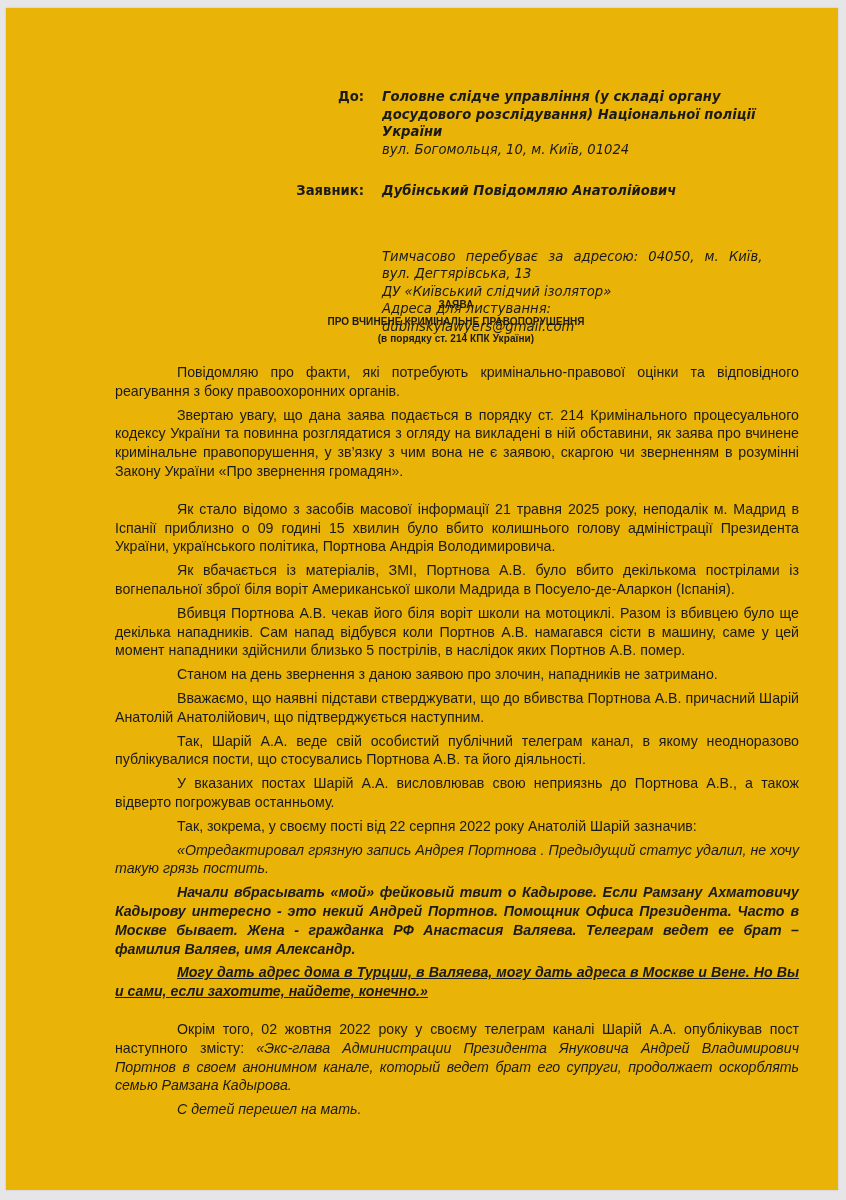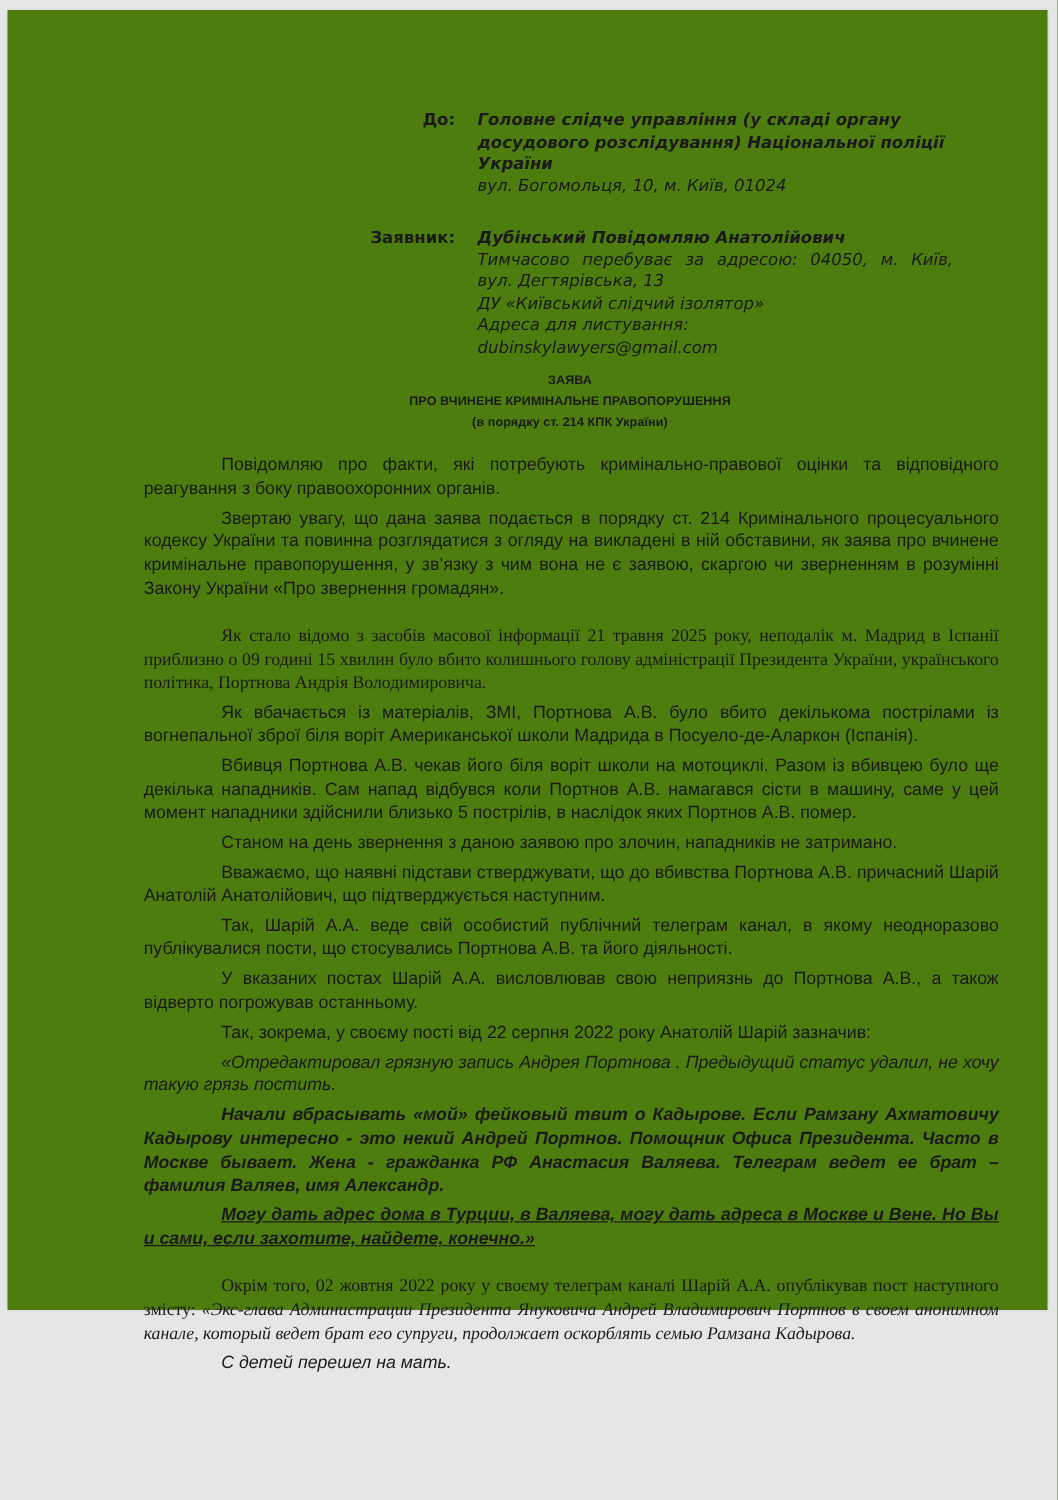--- a/index.html
+++ b/index.html
@@ -1,29 +1,29 @@
 <!DOCTYPE html>
 <html><head>
 <meta charset="utf-8">
 <style>
   html, body { margin:0; padding:0; }
   body { width:846px; height:1200px; background:#e6e6e8; position:relative; overflow:hidden;
          font-family:"DejaVu Sans", sans-serif; color:#1a1a1a; }
-  .page { position:absolute; left:6px; top:8px; width:832px; height:1040px; background:#4d7c0f;
+  .page { position:absolute; left:6px; top:8px; width:832px; height:1182px; background:#eab308;
           box-shadow: 0 0 2px rgba(0,0,0,0.15); }
   .hdr { position:absolute; left:0; width:832px; font-size:13.2px; line-height:17.5px; }
   .hdr .lbl { position:absolute; text-align:right; font-weight:bold; width:120px; }
   .hdr .val { position:absolute; left:376px; width:430px;font-style:italic; }
   .hdr .b { font-weight:bold; }
   .title { position:absolute; left:100px; width:700px; top:288px; text-align:center;
            font-family:"Liberation Sans", sans-serif; font-weight:bold; font-size:10px; line-height:17px; letter-spacing:0.1px; }
   .body { position:absolute; left:104px; width:694px; top:350px;
           font-family:"Liberation Sans", sans-serif; font-size:14.2px; line-height:18.8px; }
   .body p { margin:5px; text-align:justify; text-indent:62px; }
-  .body p.gap { margin-top:19px;font-family:Liberation Serif, serif; }
+  .body p.gap { margin-top:19px; }
   .i { font-style:italic; }
   .bi { font-style:italic; font-weight:bold; }
   .u { text-decoration:underline; }
 </style>
 </head>
 <body>
 
 <div class="page">
 
   <div class="hdr" style="top:80px;">
@@ -33,21 +33,21 @@
       <div class="b">досудового розслідування) Національної поліції</div>
       <div class="b">України</div>
       <div>вул. Богомольця, 10, м. Київ, 01024</div>
     </div>
   </div>
 
   <div class="hdr" style="top:174px;">
     <div class="lbl" style="left:238px; top:0;">Заявник:</div>
     <div class="val" style="top:0;">
       <div class="b">Дубінський Повідомляю Анатолійович</div>
-      <div style="word-spacing:6px;">Тимчасово перебуває за адресою: 04050, м. Київ,</div>
+      <div style="word-spacing:6px;margin-top:48px;">Тимчасово перебуває за адресою: 04050, м. Київ,</div>
       <div>вул. Дегтярівська, 13</div>
       <div>ДУ «Київський слідчий ізолятор»</div>
       <div>Адреса для листування:</div>
       <div>dubinskylawyers@gmail.com</div>
     </div>
   </div>
 
   <div class="title">
     <div>ЗАЯВА</div>
     <div>ПРО ВЧИНЕНЕ КРИМІНАЛЬНЕ ПРАВОПОРУШЕННЯ</div>

